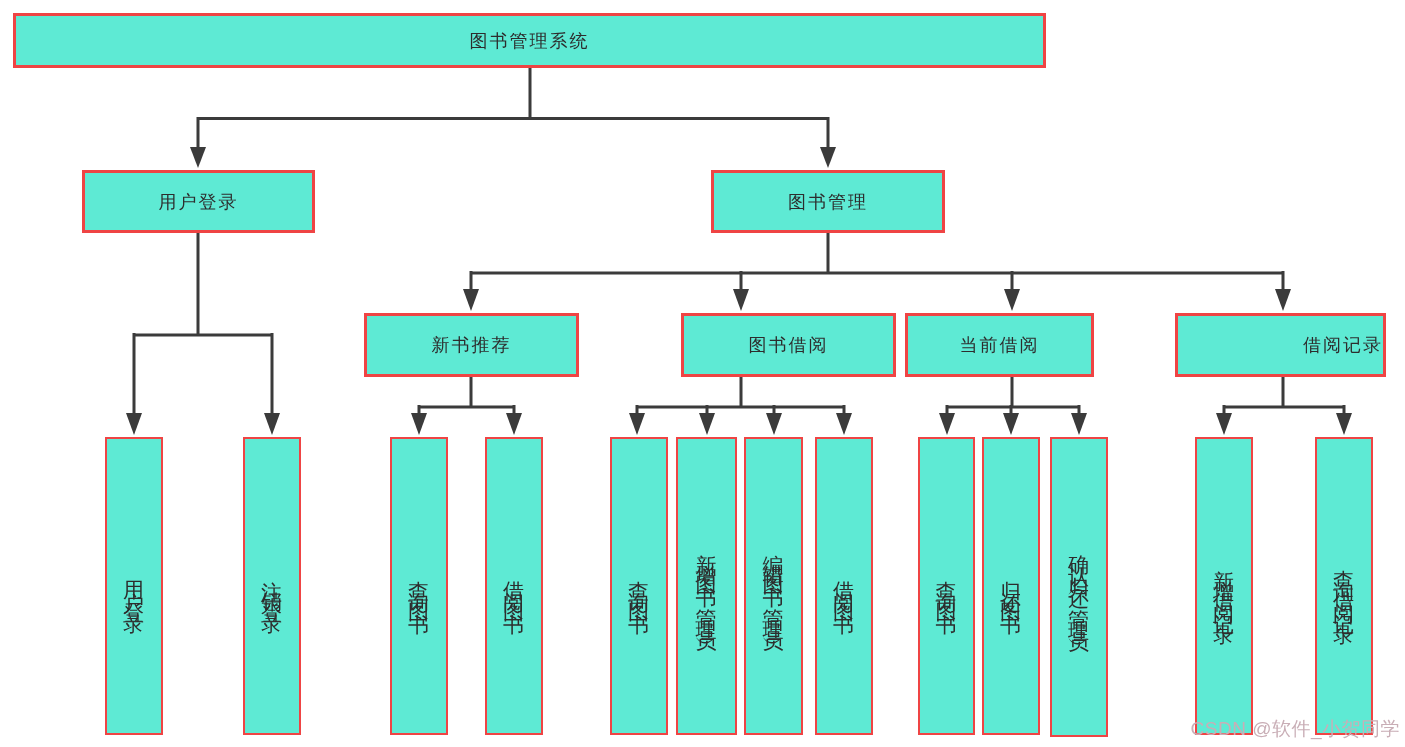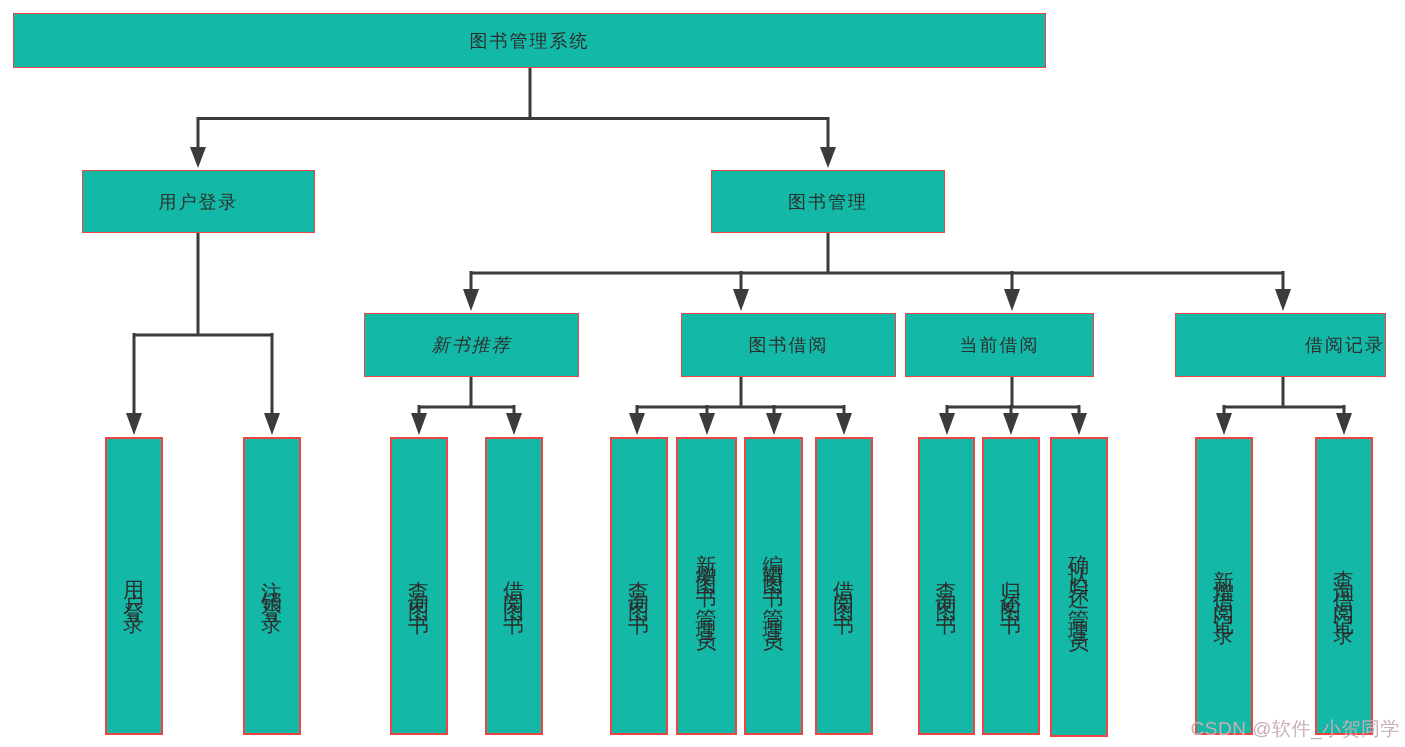--- a/index.html
+++ b/index.html
@@ -21,22 +21,22 @@
     width: 1405px;
     height: 747px;
   }
   .connectors {
     position: absolute;
     left: 0; top: 0;
     pointer-events: none;
   }
   .node {
     position: absolute;
-    background: #14b8a6;
-    border: 1px solid #ef4444;
+    background: #5eead4;
+    border: 3px solid #ef4444;
     box-sizing: border-box;
     display: flex;
     align-items: center;
     justify-content: center;
     z-index: 2;
   }
   .hnode {
     font-size: 18px;
     letter-spacing: 2px;
     white-space: nowrap;
@@ -119,21 +119,21 @@
     <span>图书管理系统</span>
   </div>
 
   <div class="node hnode" style="left:82px; top:170px; width:233px; height:63px;">
     <span>用户登录</span>
   </div>
   <div class="node hnode" style="left:711px; top:170px; width:234px; height:63px;">
     <span>图书管理</span>
   </div>
 
-  <div class="node hnode" style="left:364px; top:313px; width:215px; height:64px;font-style:italic;">
+  <div class="node hnode" style="left:364px; top:313px; width:215px; height:64px;">
     <span>新书推荐</span>
   </div>
   <div class="node hnode" style="left:633px; top:313px; width:215px; height:64px;margin-left:48px;">
     <span>图书借阅</span>
   </div>
   <div class="node hnode" style="left:905px; top:313px; width:189px; height:64px;">
     <span>当前借阅</span>
   </div>
   <div class="node hnode" style="left:1175px; top:313px; width:211px; height:64px;justify-content:flex-end;">
     <span>借阅记录</span>

